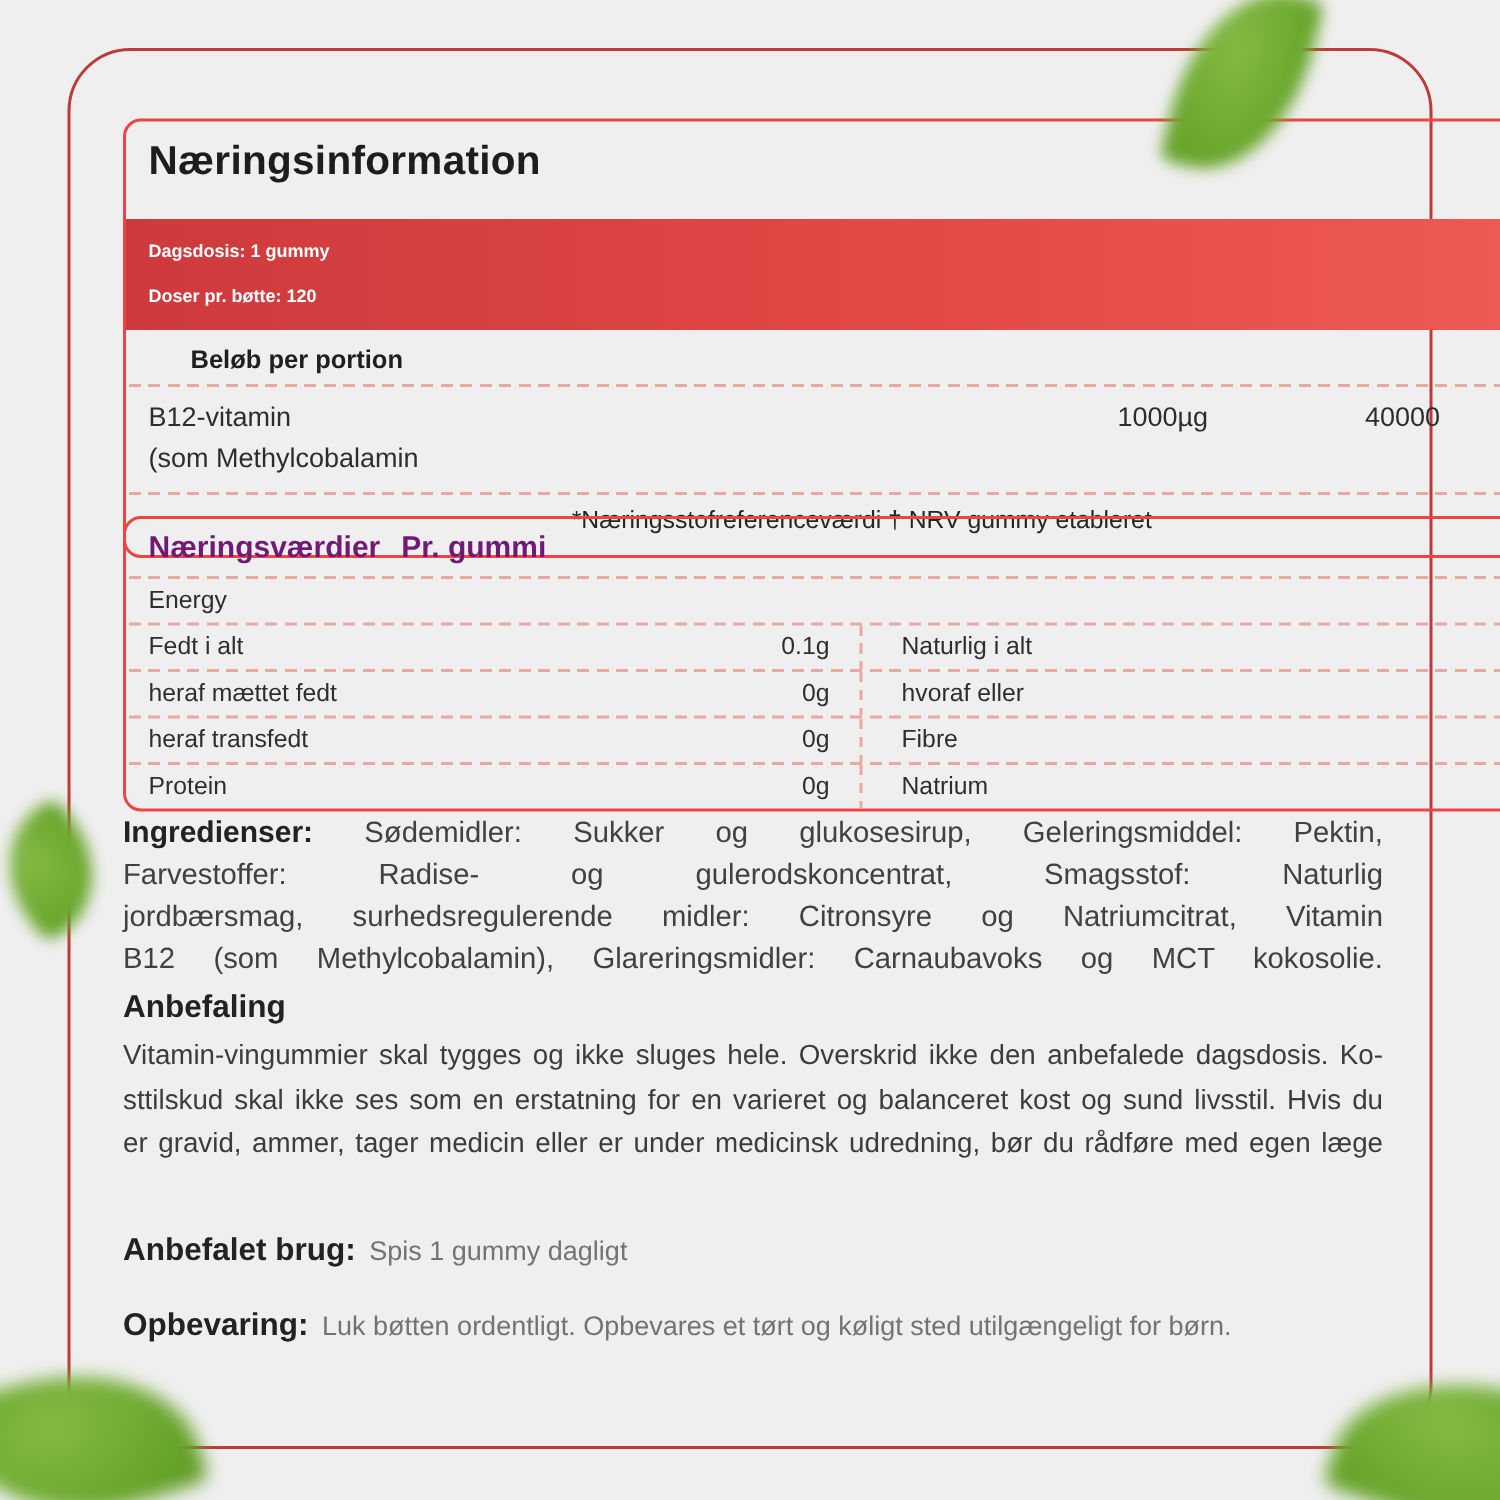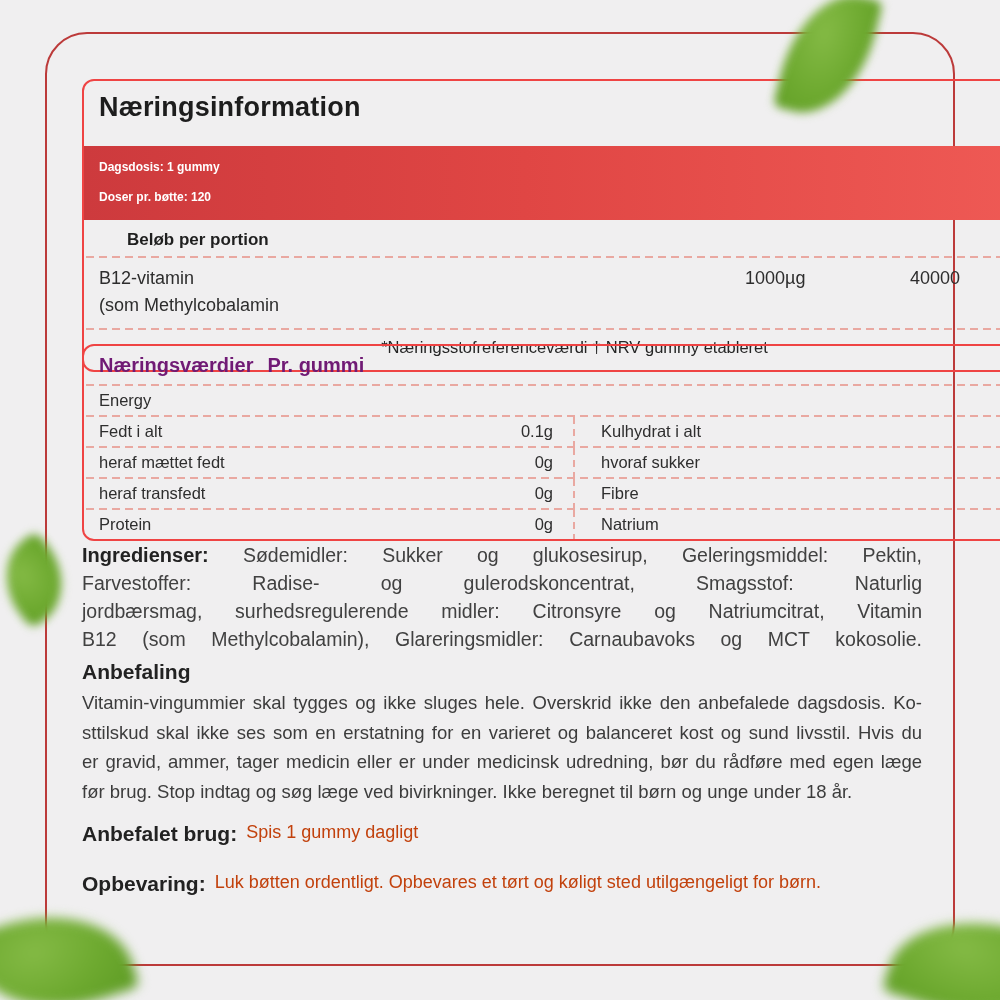--- a/index.html
+++ b/index.html
@@ -60,25 +60,25 @@
   .nv-cell.rightcol{padding:5px 10px 5px 26px;}
 
   
   .section{position:absolute;left:82px;width:840px;}
   .justify-line{text-align:justify;text-align-last:justify;}
   .ingredients{top:541px;font-size:19.5px;line-height:28px;color:#414141;}
   .ingredients .label{font-weight:700;font-size:20px;color:#222;}
   .recommendation-title{top:660px;font-size:21px;font-weight:700;color:#222;}
   .recommendation-body{top:688px;font-size:18.5px;line-height:29.5px;color:#3c3c3c;}
   .recommendation-body .lastline{text-align:left;text-align-last:left;}
-  .inline-section{display:flex;align-items:flex-start;gap:9px;}
+  .inline-section{display:flex;align-items:center;gap:9px;}
   .use-section{top:822px;}
   .storage-section{top:872px;}
   .inline-section .label{font-size:21px;font-weight:700;color:#222;white-space:nowrap;}
-  .inline-section .text{font-size:18px;color:#c2410c;}
+  .inline-section .text{font-size:18px;color:#737373;}
 </style>
 </head>
 <body>
 
 <div class="outer-frame"></div>
 
 <div class="panel panel1">
   <div class="p1-title">Næringsinformation</div>
   <div class="banner">
     <div>Dagsdosis: 1 gummy</div>
@@ -112,34 +112,34 @@
   </div>
   <div class="dash"></div>
 
   <div class="nv-grid-row">
     <div class="nv-cell">
       <span>Fedt i alt</span>
       <span>0.1g</span>
     </div>
     <div class="vdash"></div>
     <div class="nv-cell rightcol">
-      <span>Kulhydrat i alt</span>
+      <span>Naturlig i alt</span>
       <span>2g</span>
     </div>
   </div>
   <div class="dash"></div>
 
   <div class="nv-grid-row">
     <div class="nv-cell">
       <span>heraf mættet fedt</span>
       <span>0g</span>
     </div>
     <div class="vdash"></div>
     <div class="nv-cell rightcol">
-      <span>hvoraf sukker</span>
+      <span>hvoraf eller</span>
       <span>1g</span>
     </div>
   </div>
   <div class="dash"></div>
 
   <div class="nv-grid-row">
     <div class="nv-cell">
       <span>heraf transfedt</span>
       <span>0g</span>
     </div>
@@ -169,21 +169,20 @@
   <div class="justify-line">Farvestoffer: Radise- og gulerodskoncentrat, Smagsstof: Naturlig</div>
   <div class="justify-line">jordbærsmag, surhedsregulerende midler: Citronsyre og Natriumcitrat, Vitamin</div>
   <div class="justify-line">B12 (som Methylcobalamin), Glareringsmidler: Carnaubavoks og MCT kokosolie.</div>
 </div>
 
 <div class="section recommendation-title">Anbefaling</div>
 <div class="section recommendation-body">
   <div class="justify-line">Vitamin-vingummier skal tygges og ikke sluges hele. Overskrid ikke den anbefalede dagsdosis. Ko-</div>
   <div class="justify-line">sttilskud skal ikke ses som en erstatning for en varieret og balanceret kost og sund livsstil. Hvis du</div>
   <div class="justify-line">er gravid, ammer, tager medicin eller er under medicinsk udredning, bør du rådføre med egen læge</div>
-  <div class="lastline">før brug. Stop indtag og søg læge ved bivirkninger. Ikke beregnet til børn og unge under 18 år.</div>
 </div>
 
 <div class="section inline-section use-section">
   <span class="label">Anbefalet brug:</span>
   <span class="text">Spis 1 gummy dagligt</span>
 </div>
 
 <div class="section inline-section storage-section">
   <span class="label">Opbevaring:</span>
   <span class="text">Luk bøtten ordentligt. Opbevares et tørt og køligt sted utilgængeligt for børn.</span>

